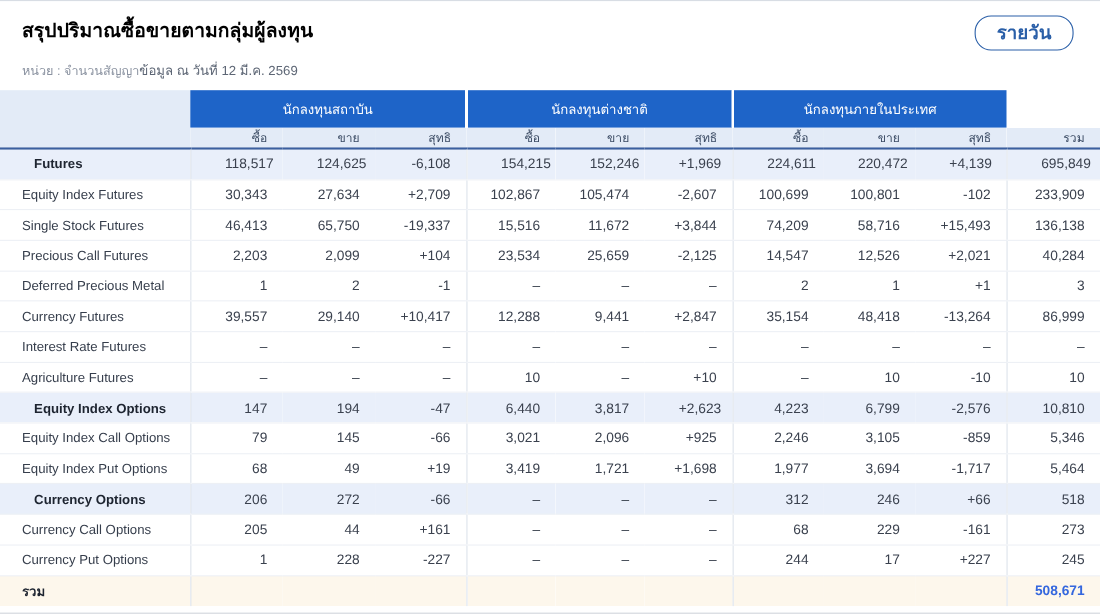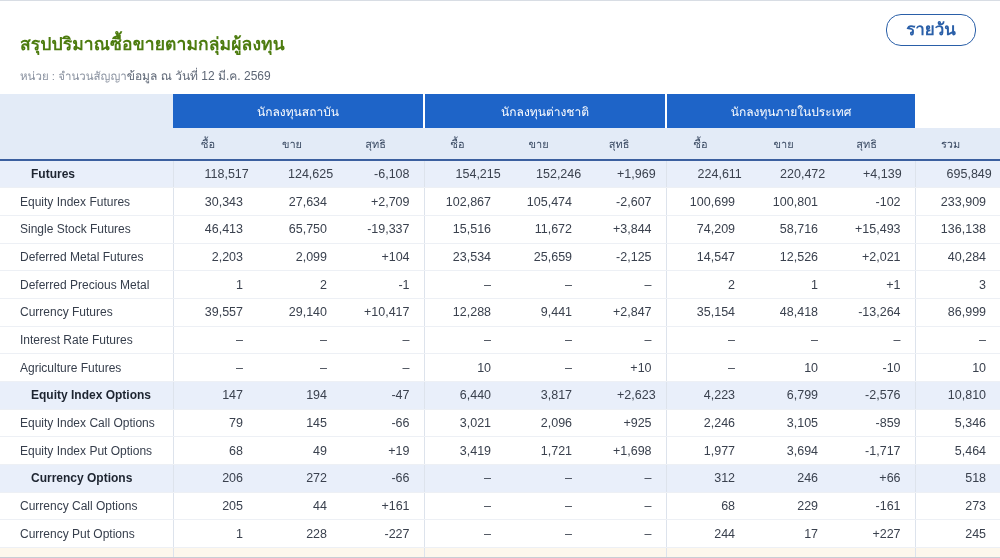--- a/index.html
+++ b/index.html
@@ -5,21 +5,21 @@
   * { margin:0; padding:0; box-sizing:border-box; }
   html,body { background:#f2f3f5; }
   body { font-family:"Liberation Sans","DejaVu Sans",sans-serif; }
   .page {
     width:1000px; height:558px; background:#ffffff; position:relative;
     border-top:1px solid #d8dde4; border-bottom:1px solid #c8cdd5;
     overflow:hidden;
   }
   .page-header { padding:13px 24px 0 20px; }
   .header-row1 { display:flex; justify-content:space-between; align-items:flex-start; }
-  .page-title { font-size:17.5px; font-weight:700; color:#4d7c0f; letter-spacing:.1px;margin-top:16px; }
+  .page-title { font-size:17.5px; font-weight:700; color:#000000; letter-spacing:.1px; }
   .pill-btn {
     background:#fff; border:1.5px solid var(--button-blue); color:var(--button-blue);
     border-radius:15px; padding:5px 19px; font-size:17px; font-weight:600;
     cursor:pointer; line-height:1.2; font-family:inherit;
   }
   .header-row2 { display:flex; align-items:center; margin-top:8px; }
   .unit-label { font-size:11.5px; color:#8b93a1; }
   .as-of { font-size:12px; color:#5d6675; }
 
   table.volume-table { width:1000px; table-layout:fixed; border-collapse:collapse; margin-top:9px; }
@@ -27,21 +27,21 @@
 
   th.corner { background:var(--subheader-bg); border-bottom:2px solid var(--accent-border); }
   th.group {
     background:var(--header-blue); color:#ffffff; font-weight:500; font-size:12px;
     height:34px; text-align:center;
   }
   th.group + th.group { border-left:2px solid #ffffff; }
   th.total-top { background:#ffffff; }
   th.sub {
     background:var(--subheader-bg); color:#3a4a63; font-weight:400; font-size:11px;
-    height:32px; padding-right:14px;
+    height:19px; text-align:right; padding-right:14px;
     border-bottom:2px solid var(--accent-border);
     font-family:Liberation Mono, monospace;
   }
 
   tbody td { height:27.7px; font-size:12.5px; border-bottom:1px solid #edf0f5; background:#fff; }
   td.label { text-align:left; padding-left:20px; color:#363e4c; font-size:12px; }
   td.num { text-align:right; padding-right:14px; color:#3a414e; }
   td.group-start { border-left:1px solid #dde3ec; }
   tr.section td { background:var(--section-row-bg);padding-left:31px; }
   tr.section td.label { font-weight:700; color:#1d2430; }
@@ -136,21 +136,21 @@
           <td class="num neg">-19,337</td>
           <td class="num group-start">15,516</td>
           <td class="num">11,672</td>
           <td class="num pos">+3,844</td>
           <td class="num group-start">74,209</td>
           <td class="num">58,716</td>
           <td class="num pos">+15,493</td>
           <td class="num group-start">136,138</td>
         </tr>
         <tr>
-          <td class="label">Deferred Metal Futures</td>
+          <td class="label">Precious Call Futures</td>
           <td class="num group-start">2,203</td>
           <td class="num">2,099</td>
           <td class="num pos">+104</td>
           <td class="num group-start">23,534</td>
           <td class="num">25,659</td>
           <td class="num neg">-2,125</td>
           <td class="num group-start">14,547</td>
           <td class="num">12,526</td>
           <td class="num pos">+2,021</td>
           <td class="num group-start">40,284</td>

